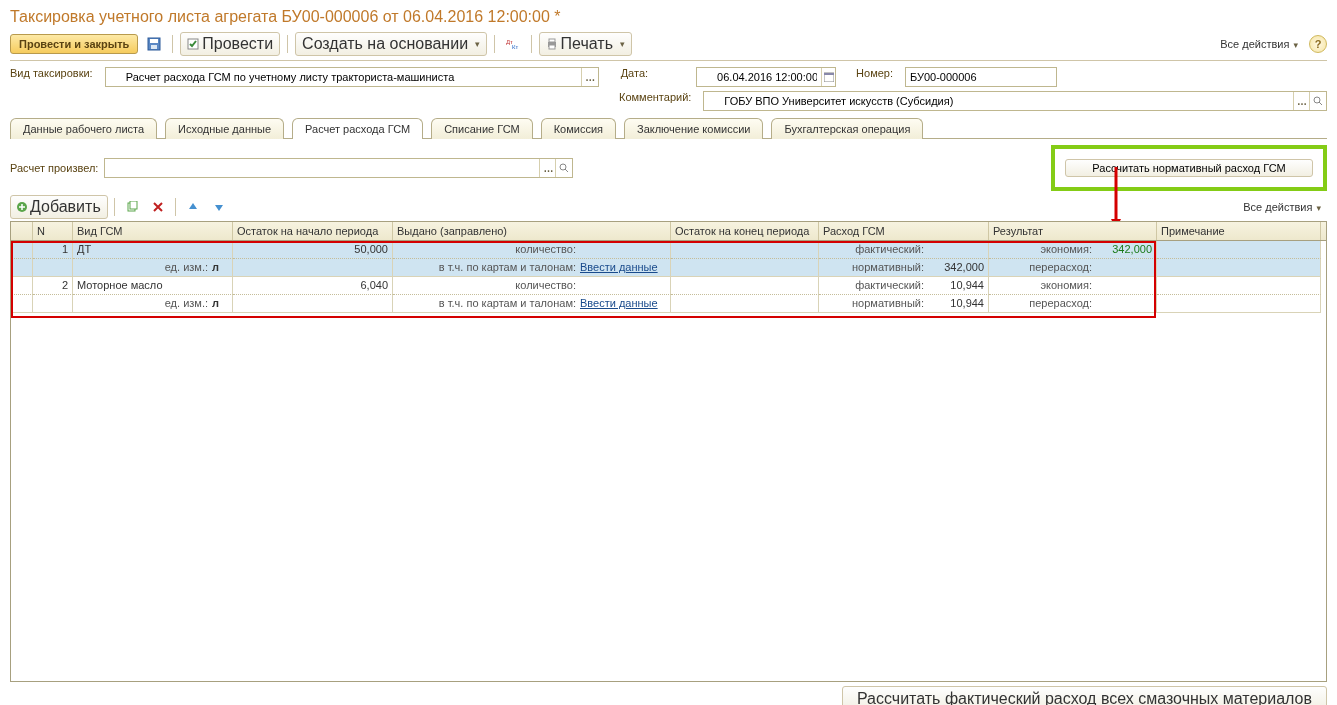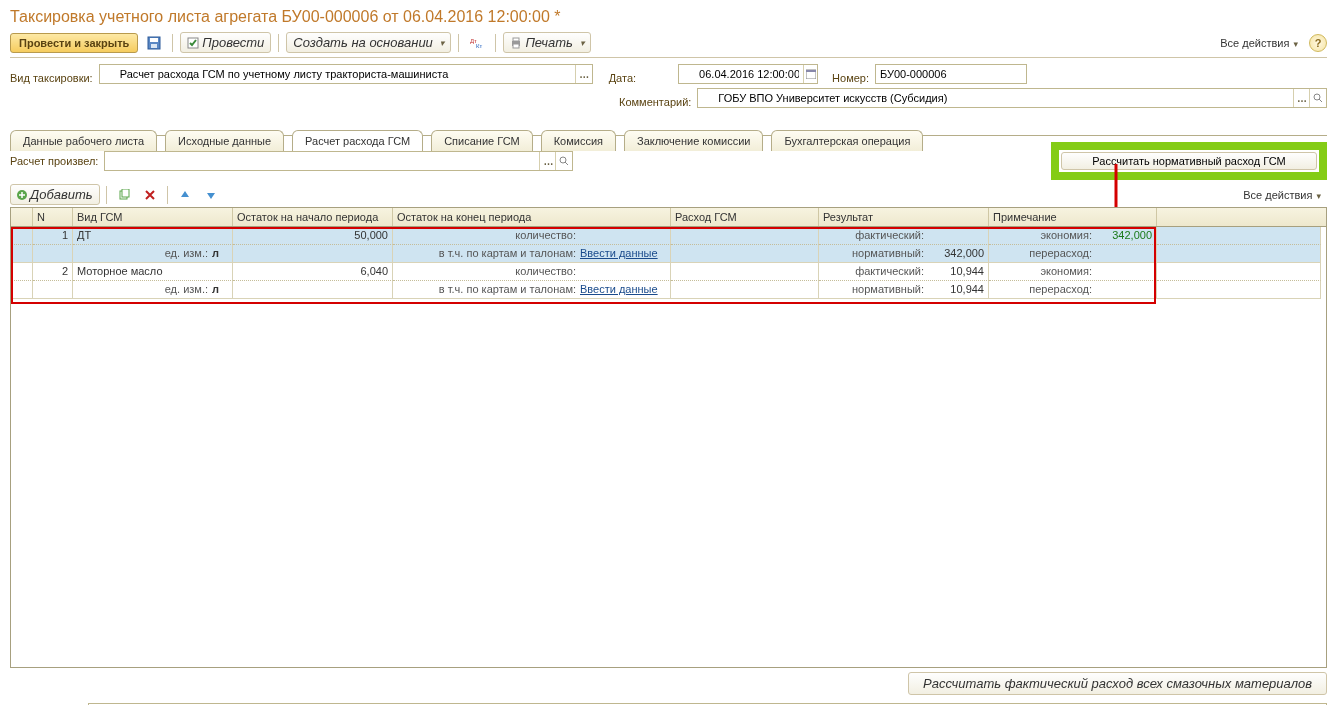--- a/index.html
+++ b/index.html
@@ -34,26 +34,25 @@
     color: #5a4312;
     cursor: pointer;
     font-size: 11px;
   }
   .btn-flat {
     background: linear-gradient(#fefefe,#f2efe2);
     border: 1px solid #cfc5a8;
     border-radius: 3px;
     padding: 2px 6px;
     cursor: pointer;
-    font-size: 13px;
+    font-size: 16px;
     color: #333;
     display: inline-flex;
     align-items: center;
     gap: 3px;
-    font-style: italic;
   }
   .icon-btn {
     width: 22px;
     height: 20px;
     display: inline-flex;
     align-items: center;
     justify-content: center;
     border: 1px solid transparent;
     cursor: pointer;
   }
@@ -77,22 +76,22 @@
     display: inline-flex;
     align-items: center;
     justify-content: center;
     background: radial-gradient(#fff8e0,#f5e4a4);
     color: #8a6a1e;
     font-weight: bold;
     cursor: pointer;
   }
   .form-row {
     display: flex;
-    align-items: flex-end;
-    gap: 6px;
+    align-items: flex-start;
+    gap: 12px;
     margin-bottom: 4px;
   }
   .label { color: #5a4312; }
   .input {
     border: 1px solid #bfb78f;
     background: #fff;
     height: 20px;
     padding: 0 4px;
     font-size: 11px;
   }
@@ -128,35 +127,35 @@
     margin: 6px 0 6px 0;
   }
   .tab {
     border: 1px solid #b5ad89;
     border-bottom: none;
     border-radius: 6px 6px 0 0;
     background: linear-gradient(#fefcf2,#f2eed8);
     padding: 4px 12px;
     cursor: pointer;
     position: relative;
-    top: 16px;
+    top: 1px;
   }
   .tab.active {
     background: #fff;
     font-weight: normal;
   }
   .calc-row {
     display: flex;
     align-items: center;
     gap: 6px;
     margin-bottom: 4px;
   }
   .red-box {
-    border: 8px solid #84cc16;
-    padding: 2px;
+    border: 4px solid #84cc16;
+    padding: 10px;
   }
   .btn-long {
     background: linear-gradient(#fefefe,#f2efe2);
     border: 1px solid #cfc5a8;
     border-radius: 3px;
     padding: 2px 16px;
     cursor: pointer;
     width: 100%;
     font-size: 11px;
   }
@@ -390,20 +389,21 @@
   <span class="spacer"></span>
   <span class="link-all drop">Все действия</span>
 </div>
 
 <div class="grid" style="position:relative">
   <div class="ghead">
     <div class="gc"></div>
     <div class="gc">N</div>
     <div class="gc">Вид ГСМ</div>
     <div class="gc">Остаток на начало периода</div>
+    <div class="gc">Выдано (заправлено)</div>
     <div class="gc">Остаток на конец периода</div>
     <div class="gc">Расход ГСМ</div>
     <div class="gc">Результат</div>
     <div class="gc">Примечание</div>
   </div>
   <div class="grid-body">
 
     <div class="row-block sel">
       <div class="gc r1"></div>
       <div class="gc r1 txt-right">1</div>

